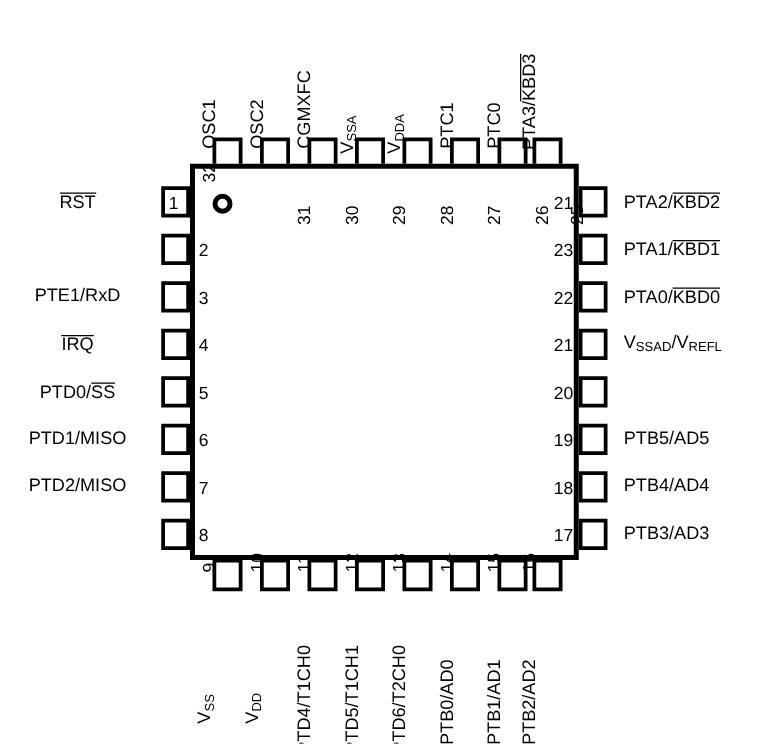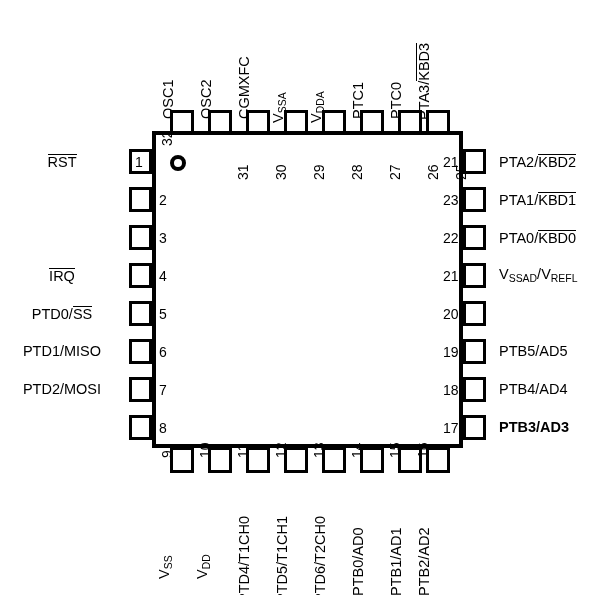--- a/index.html
+++ b/index.html
@@ -152,24 +152,25 @@
   <div class="pinnum" style="left:135px; top:155px;">1</div>
   <div class="pinnum" style="left:159px; top:193px;">2</div>
   <div class="pinnum" style="left:159px; top:231px;">3</div>
   <div class="pinnum" style="left:159px; top:269px;">4</div>
   <div class="pinnum" style="left:159px; top:307px;">5</div>
   <div class="pinnum" style="left:159px; top:345px;">6</div>
   <div class="pinnum" style="left:159px; top:383px;">7</div>
   <div class="pinnum" style="left:159px; top:421px;">8</div>
 
   <div class="label left" style="left:0px; top:154px; width:124px;"><span class="ovl">RST</span></div>
+  <div class="label left" style="left:0px; top:230px; width:124px;"><span>PTE1/RxD</span></div>
   <div class="label left" style="left:0px; top:268px; width:124px;"><span class="ovl">IRQ</span></div>
   <div class="label left" style="left:0px; top:306px; width:124px;">PTD0/<span class="ovl">SS</span></div>
   <div class="label left" style="left:0px; top:344px; width:124px;"><span>PTD1/MISO</span></div>
-  <div class="label left" style="left:0px; top:382px; width:124px;"><span>PTD2/MOSI</span></div>
+  <div class="label left" style="left:0px; top:382px; width:124px;"><span>PTD2/MISO</span></div>
 
   <div class="pad horz" style="left:463px; top:149px;"></div>
   <div class="pad horz" style="left:463px; top:187px;"></div>
   <div class="pad horz" style="left:463px; top:225px;"></div>
   <div class="pad horz" style="left:463px; top:263px;"></div>
   <div class="pad horz" style="left:463px; top:301px;"></div>
   <div class="pad horz" style="left:463px; top:339px;"></div>
   <div class="pad horz" style="left:463px; top:377px;"></div>
   <div class="pad horz" style="left:463px; top:415px;"></div>
 
@@ -181,21 +182,21 @@
   <div class="pinnum" style="left:443px; top:345px;">19</div>
   <div class="pinnum" style="left:443px; top:383px;">18</div>
   <div class="pinnum" style="left:443px; top:421px;">17</div>
 
   <div class="label right" style="left:499px; top:154px;">PTA2/<span class="ovl">KBD2</span></div>
   <div class="label right" style="left:499px; top:192px;">PTA1/<span class="ovl">KBD1</span></div>
   <div class="label right" style="left:499px; top:230px;">PTA0/<span class="ovl">KBD0</span></div>
   <div class="label right" style="left:499px; top:267px;">V<sub>SSAD</sub>/V<sub>REFL</sub></div>
   <div class="label right" style="left:499px; top:344px;"><span>PTB5/AD5</span></div>
   <div class="label right" style="left:499px; top:382px;"><span>PTB4/AD4</span></div>
-  <div class="label right" style="left:499px; top:420px;font-weight:bold;"><span>PTB3/AD3</span></div>
+  <div class="label right" style="left:499px; top:420px;"><span>PTB3/AD3</span></div>
 
   <div class="pad vert" style="left:170px; top:447px;"></div>
   <div class="pad vert" style="left:208px; top:447px;"></div>
   <div class="pad vert" style="left:246px; top:447px;"></div>
   <div class="pad vert" style="left:284px; top:447px;"></div>
   <div class="pad vert" style="left:322px; top:447px;"></div>
   <div class="pad vert" style="left:360px; top:447px;"></div>
   <div class="pad vert" style="left:398px; top:447px;"></div>
   <div class="pad vert" style="left:426px; top:447px;"></div>
 

